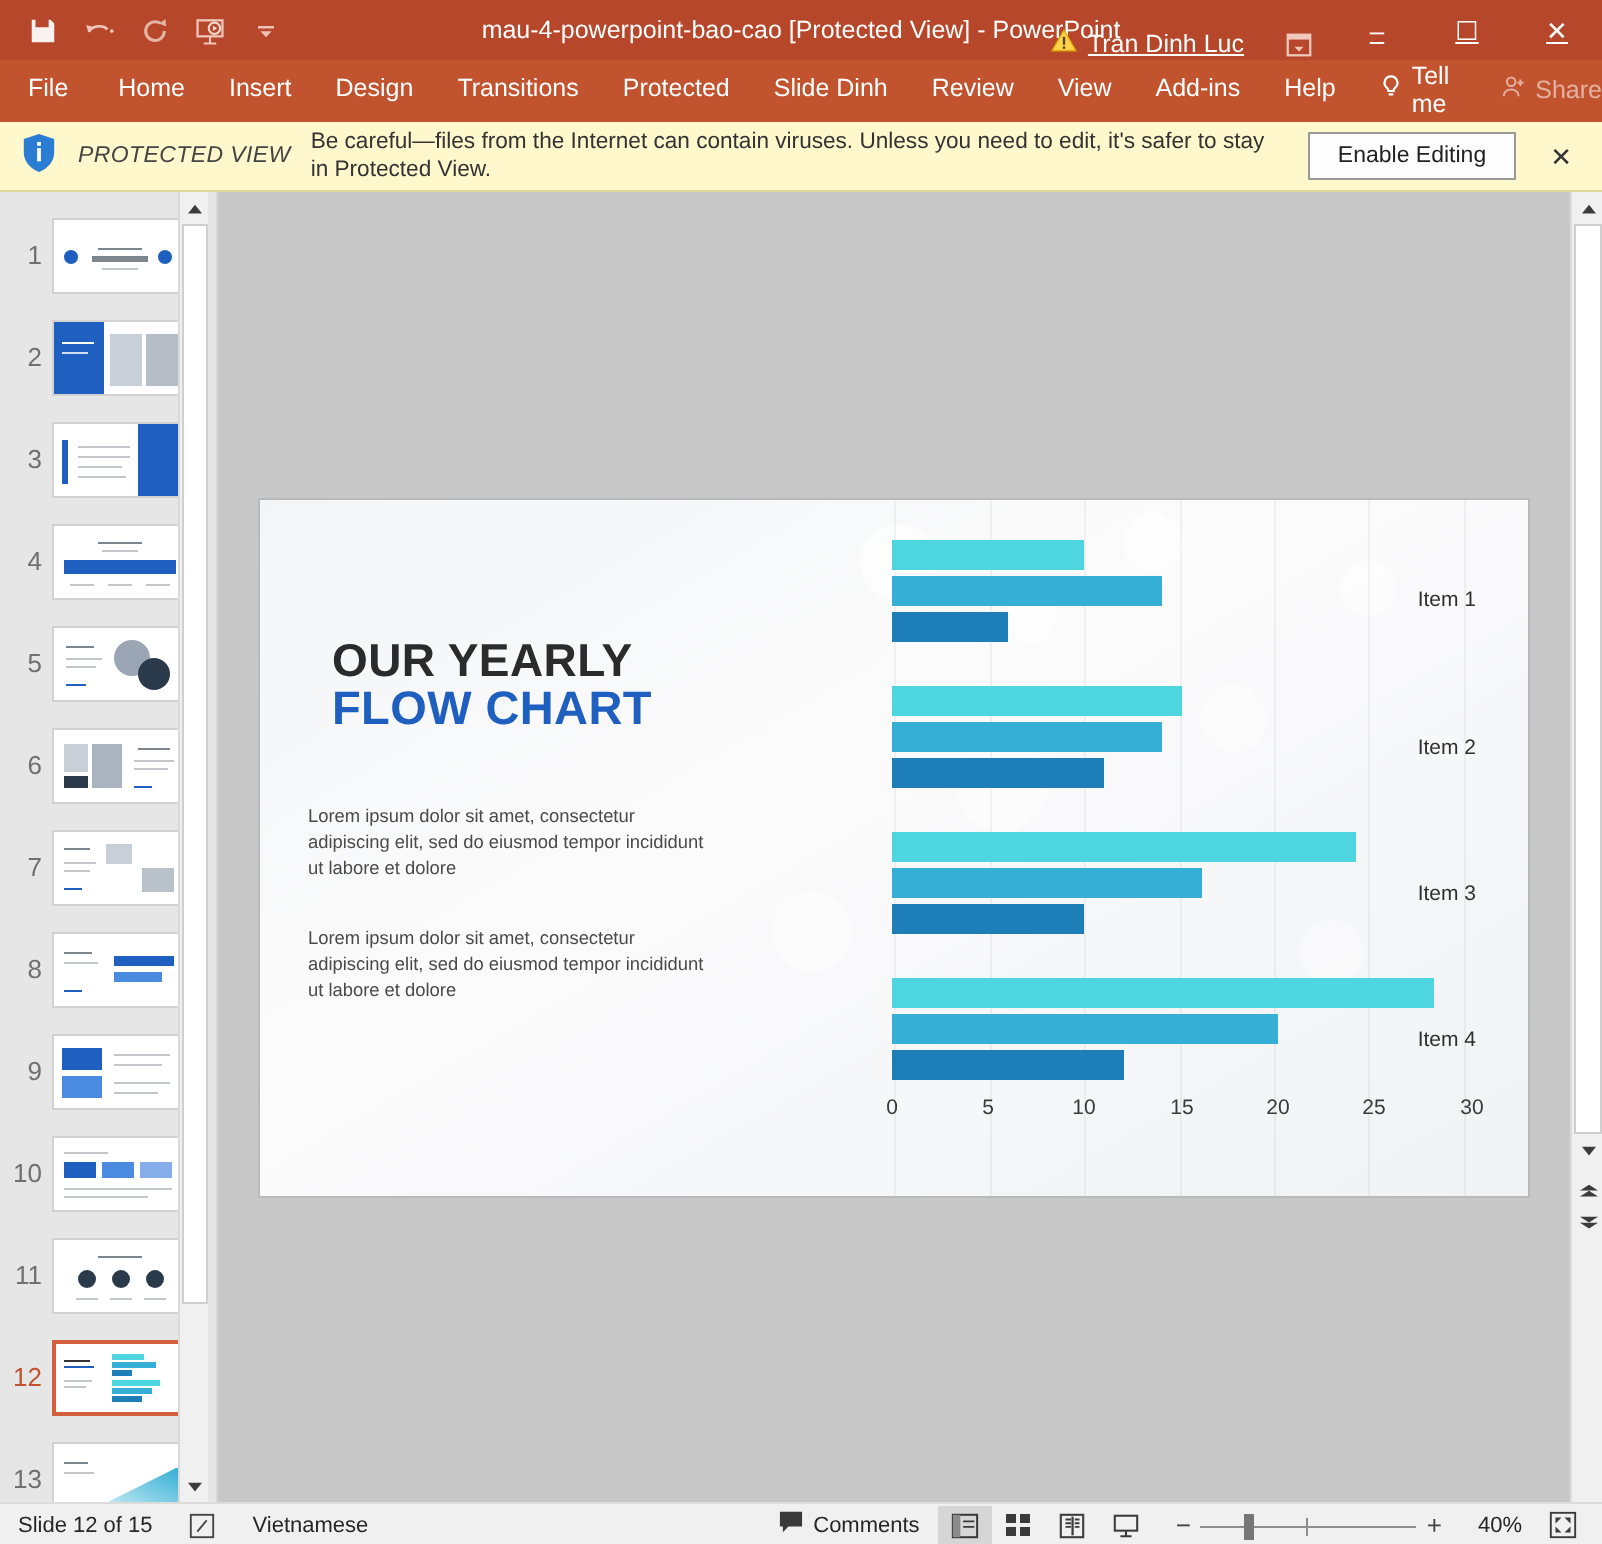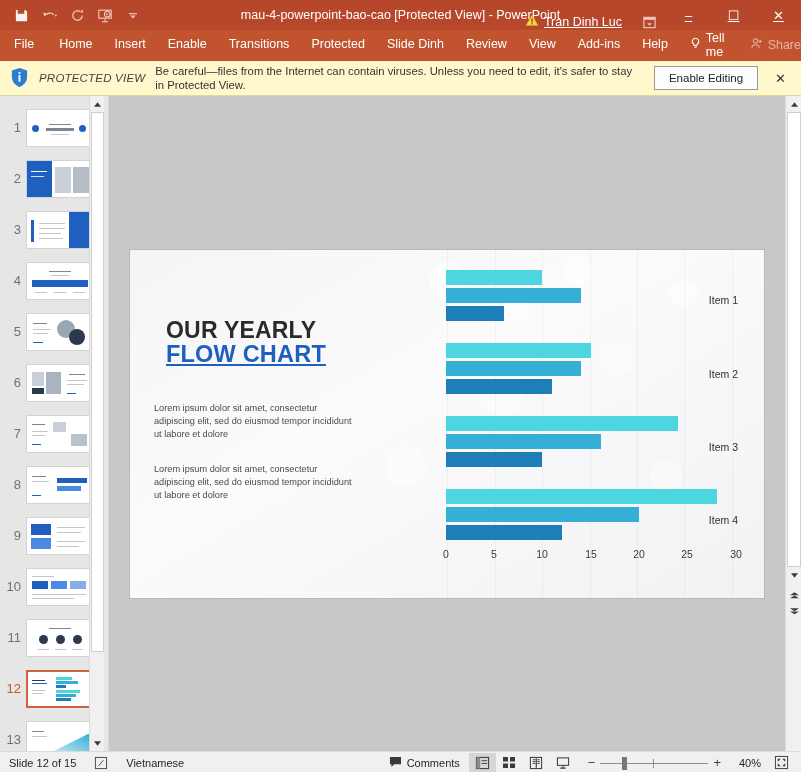--- a/index.html
+++ b/index.html
@@ -108,21 +108,21 @@
     width: 634px; height: 348px; position: relative; overflow: hidden;
     background: linear-gradient(150deg,#f4f5f6 0%,#fbfbfc 42%,#f1f2f4 100%);
     box-shadow: 0 0 0 1px #b9b9b9;
   }
   .bokeh { position: absolute; border-radius: 50%; background: #fff; opacity: .75; }
   .vgrid { position: absolute; top: 0; bottom: 0; width: 1px; background: rgba(0,0,0,.045); }
   .slide-title {
     position: absolute; left: 36px; top: 68px; line-height: 1.06;
   }
   .st1 { font-size: 23px; font-weight: 700; color: #2b2b2b; letter-spacing: .2px; }
-  .st2 { font-size: 23.5px; font-weight: 700; color: #1f5fbf; letter-spacing: .2px; text-decoration: underline; }
+  .st2 { font-size: 23.5px; font-weight: 700; color: #1f5fbf; letter-spacing: .2px; }
   .slide-para {
     position: absolute; left: 24px; width: 205px; font-size: 9.2px;
     line-height: 13.3px; color: #4a4a4a;
   }
   .p1 { top: 152px; } .p2 { top: 213px; }
   
   .chart { position: absolute; left: 258px; top: 6px; width: 350px; height: 320px; }
   .cat-label {
     position: absolute; right: 0; font-size: 10.5px; color: #2f2f2f;
     text-align: right; width: 54px;
@@ -216,21 +216,21 @@
     <div class="wbtn">–</div>
     <div class="wbtn">☐</div>
     <div class="wbtn close">✕</div>
   </div>
 </div>
 
 <div class="ribbon">
   <div class="rtab">File</div>
   <div class="rtab">Home</div>
   <div class="rtab">Insert</div>
-  <div class="rtab">Enable</div>
+  <div class="rtab">Design</div>
   <div class="rtab">Transitions</div>
   <div class="rtab">Protected</div>
   <div class="rtab">Slide Dinh</div>
   <div class="rtab">Review</div>
   <div class="rtab">View</div>
   <div class="rtab">Add-ins</div>
   <div class="rtab">Help</div>
   <div class="tellme">
     <span>
       <svg width="11" height="13" viewBox="0 0 11 13">

